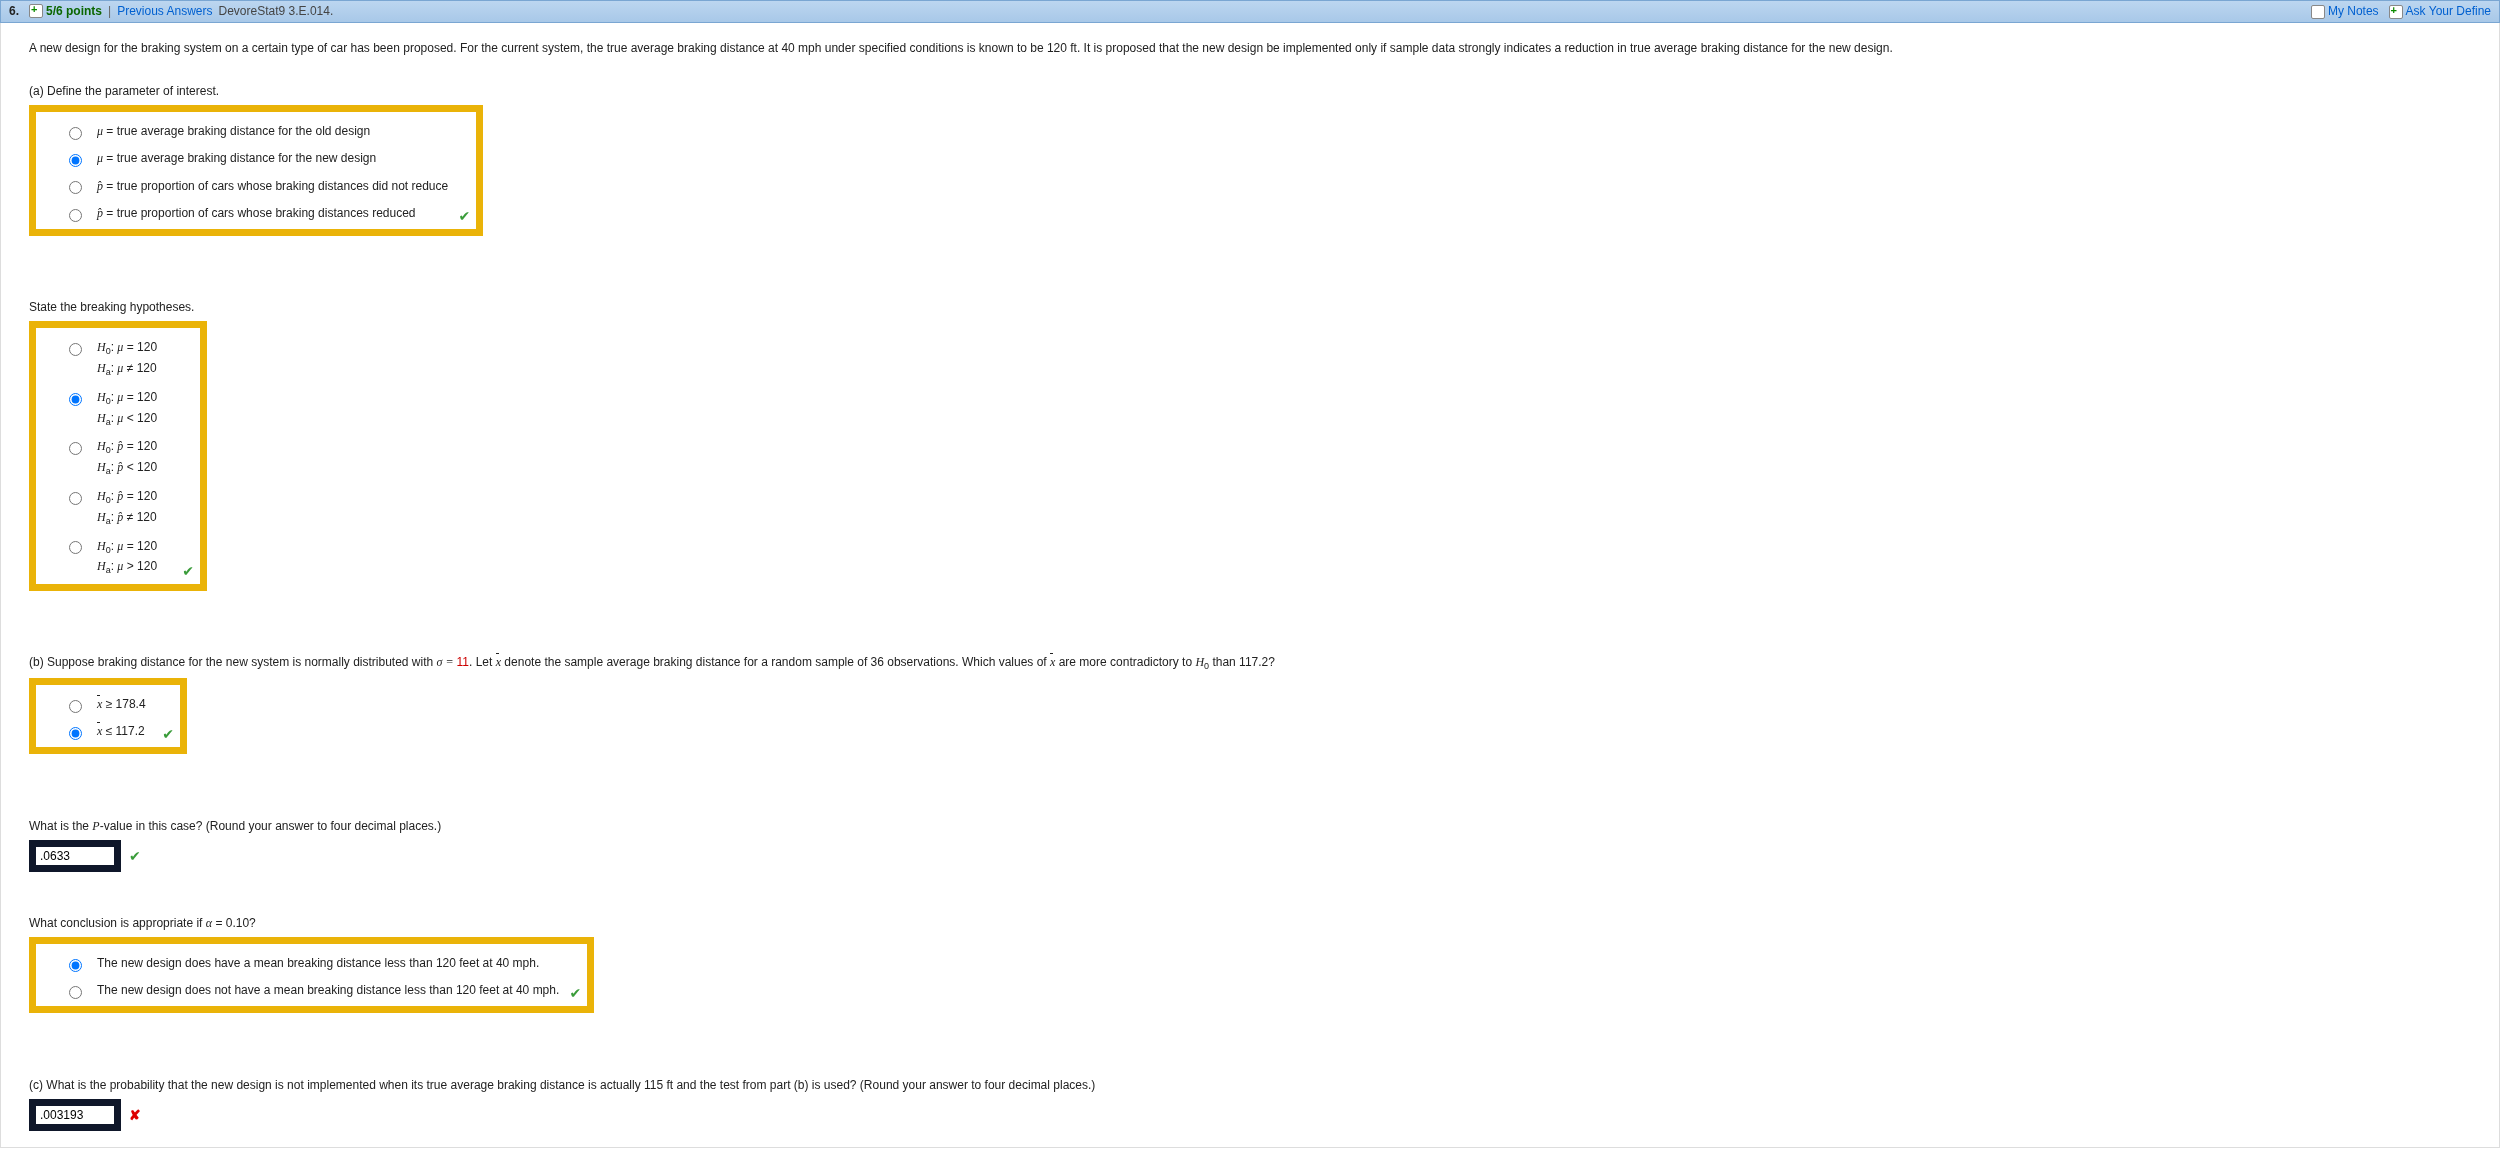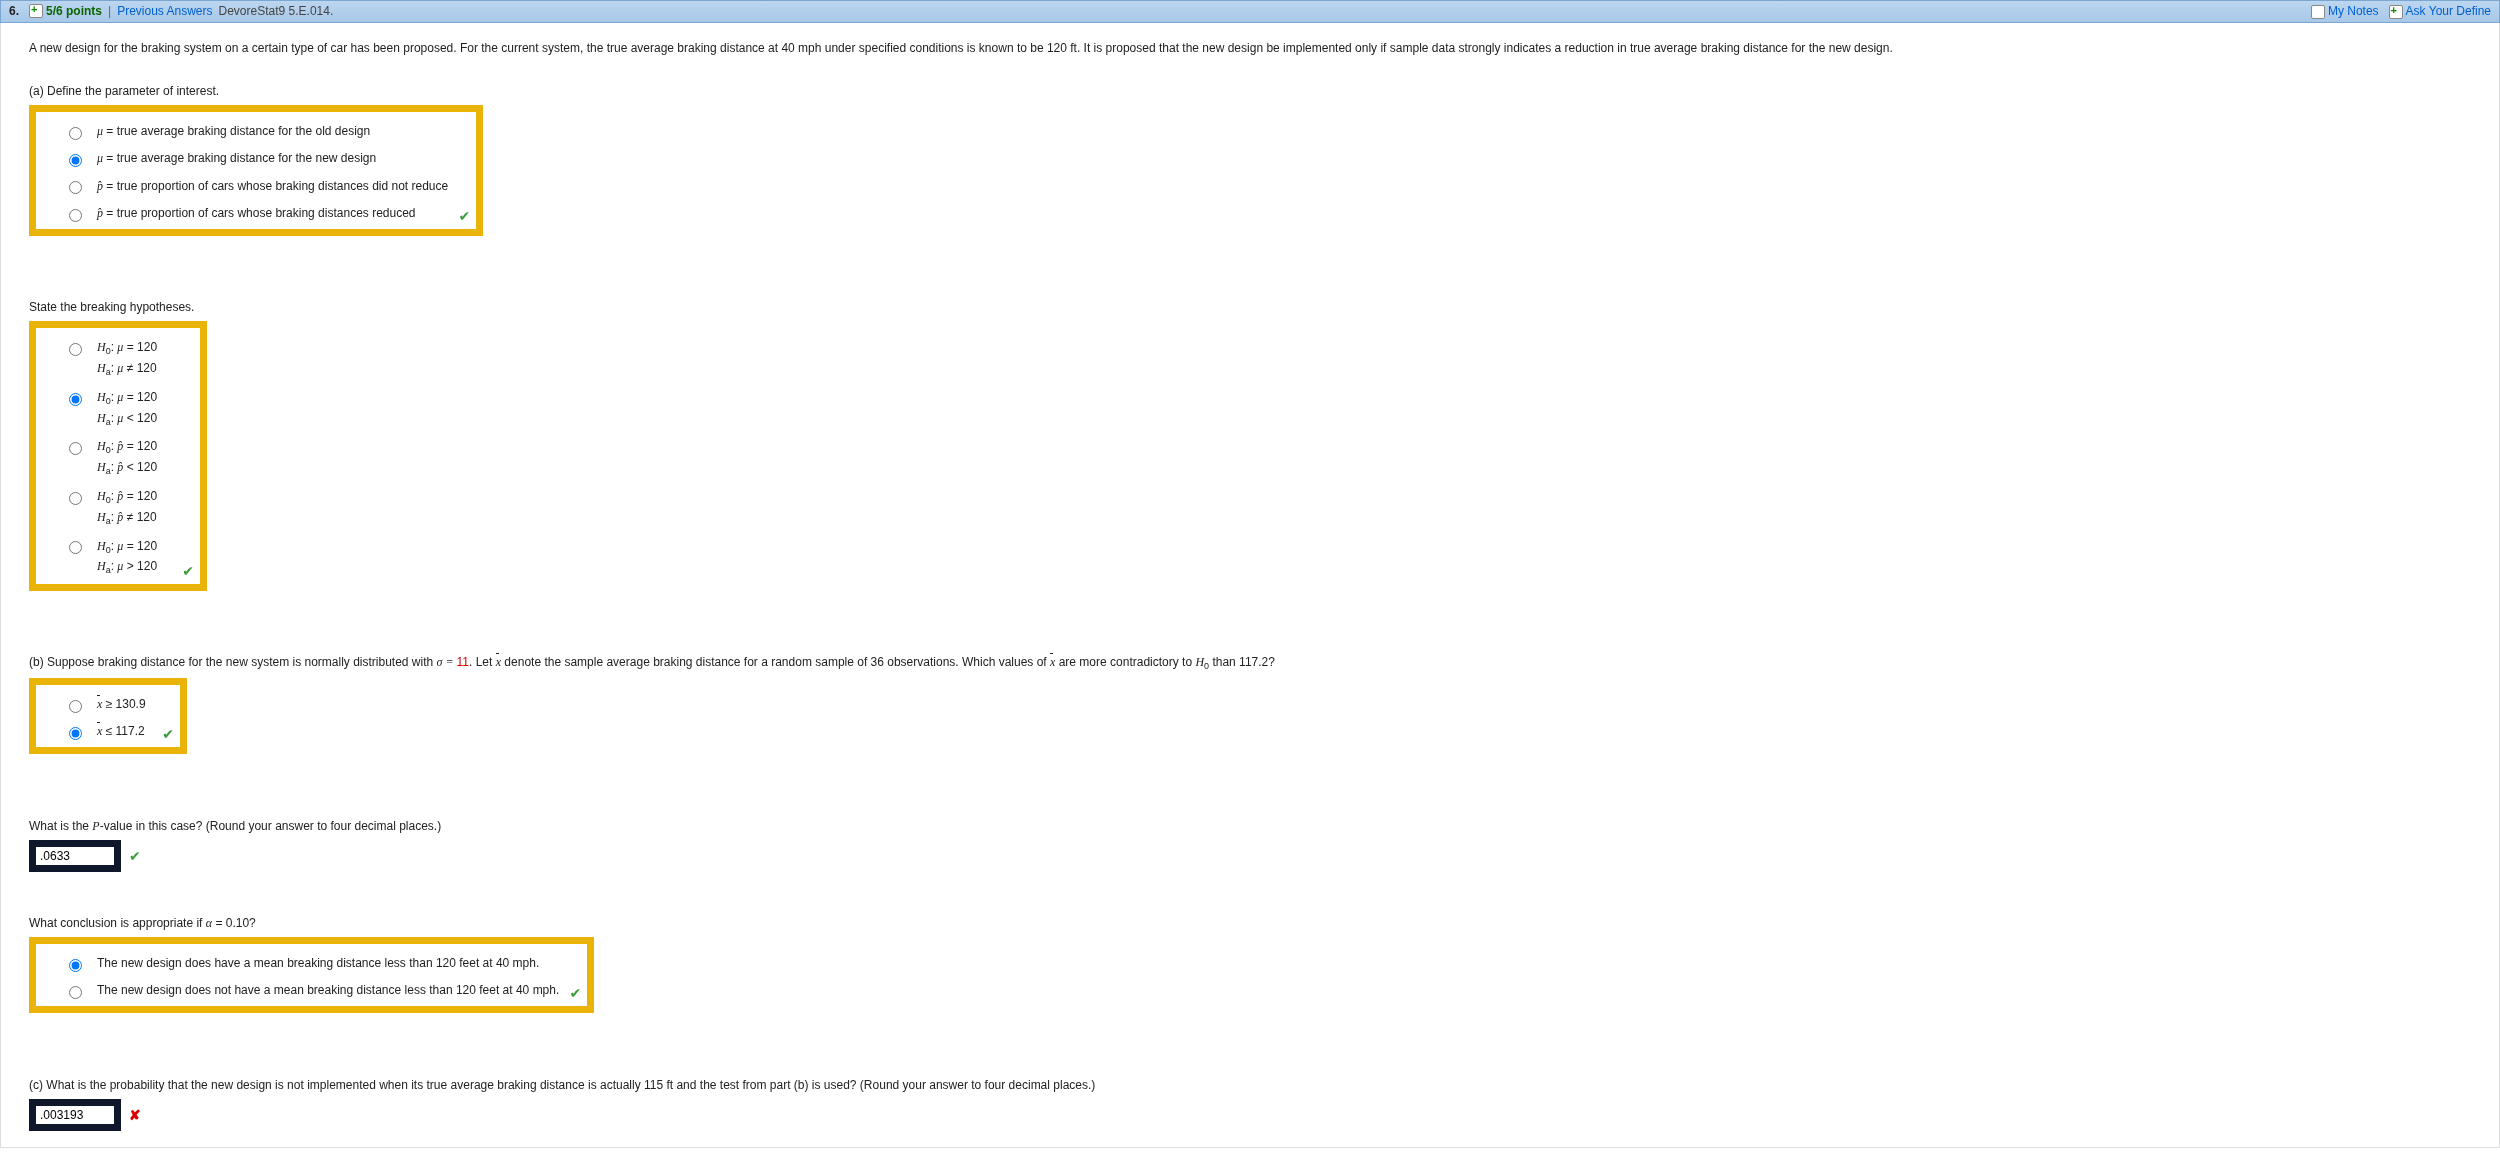--- a/index.html
+++ b/index.html
@@ -35,21 +35,21 @@
 </style>
 </head>
 <body>
 
 <div class="hdr">
   <span class="qnum">6.</span>
   <span class="ico plus"></span>
   <span class="pts">5/6 points</span>
   <span class="sep">|</span>
   <span class="prev">Previous Answers</span>
-  <span class="ref">DevoreStat9 5.E.014.</span>
+  <span class="ref">DevoreStat9 3.E.014.</span>
   <div class="rt">
     <span><span class="ico"></span><span class="link">My Notes</span></span>
     <span><span class="ico plus"></span><span class="link">Ask Your Define</span></span>
   </div>
 </div>
 
 <div class="body">
 
   <div class="prompt">A new design for the braking system on a certain type of car has been proposed. For the current system, the true average braking distance at 40 mph under specified conditions is known to be 120 ft. It is proposed that the new design be implemented only if sample data strongly indicates a reduction in true average braking distance for the new design.</div>
 
@@ -127,21 +127,21 @@
   <div class="spc"></div>
 
   <div class="part">
     <span>(b) Suppose braking distance for the new system is normally distributed with </span><span class="sym">σ = </span><span class="red">11</span><span>. Let </span><span class="xbar">x</span><span> denote the sample average braking distance for a random sample of 36 observations. Which values of </span><span class="xbar">x</span><span> are more contradictory to </span><span class="sym">H</span><span class="sub">0</span><span> than 117.2?</span>
   </div>
   <div class="optgrp" style="min-width:100px">
     <table>
       <tbody>
           <tr>
             <td><input type="radio" name="b" style=""></td>
-            <td><span class="xbar">x</span><span> ≥ 130.9</span></td>
+            <td><span class="xbar">x</span><span> ≥ 178.4</span></td>
           </tr>
       <tr>
             <td><input type="radio" name="b" checked="" style=""></td>
             <td><span class="xbar">x</span><span> ≤ 117.2</span></td>
           </tr>
     </tbody>
       </table>
     <span class="chk">✔</span>
   </div>
 

